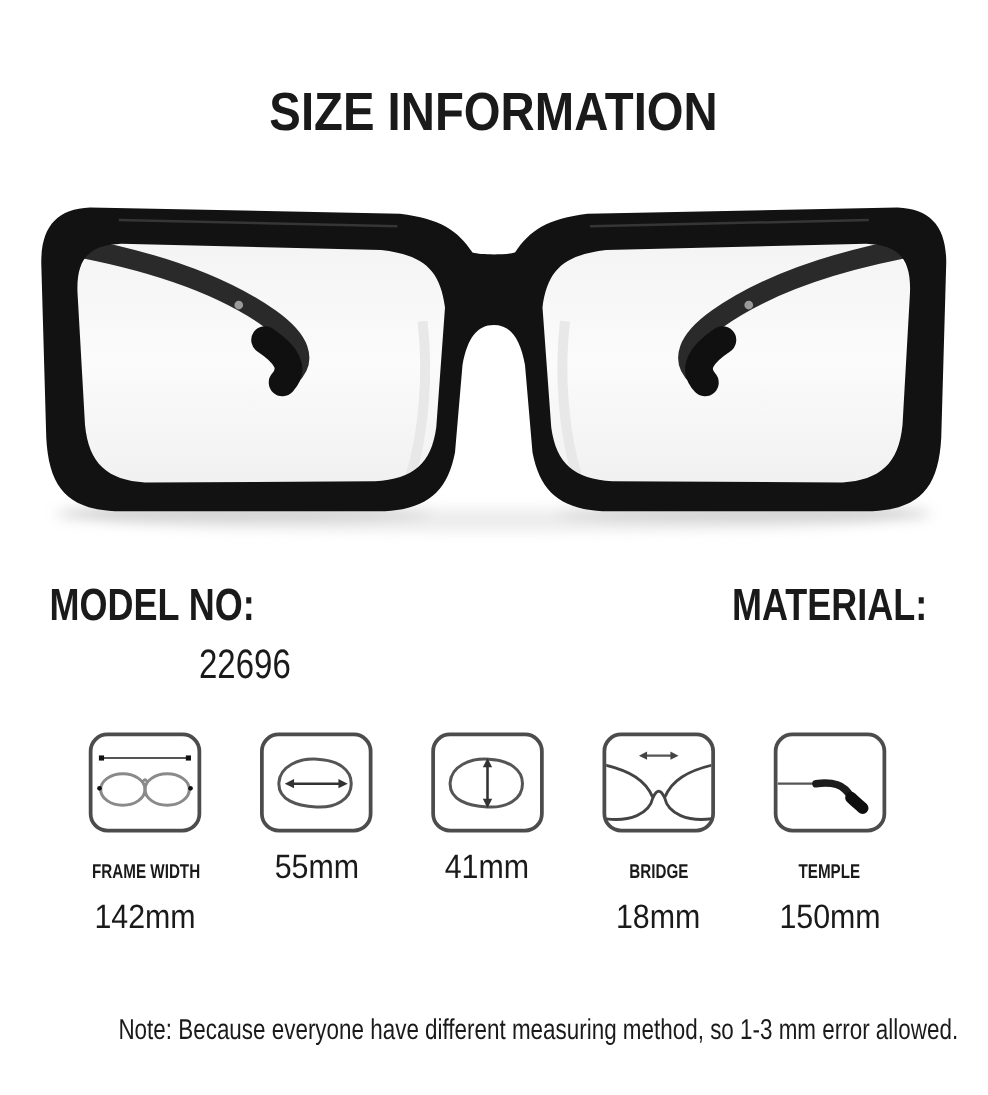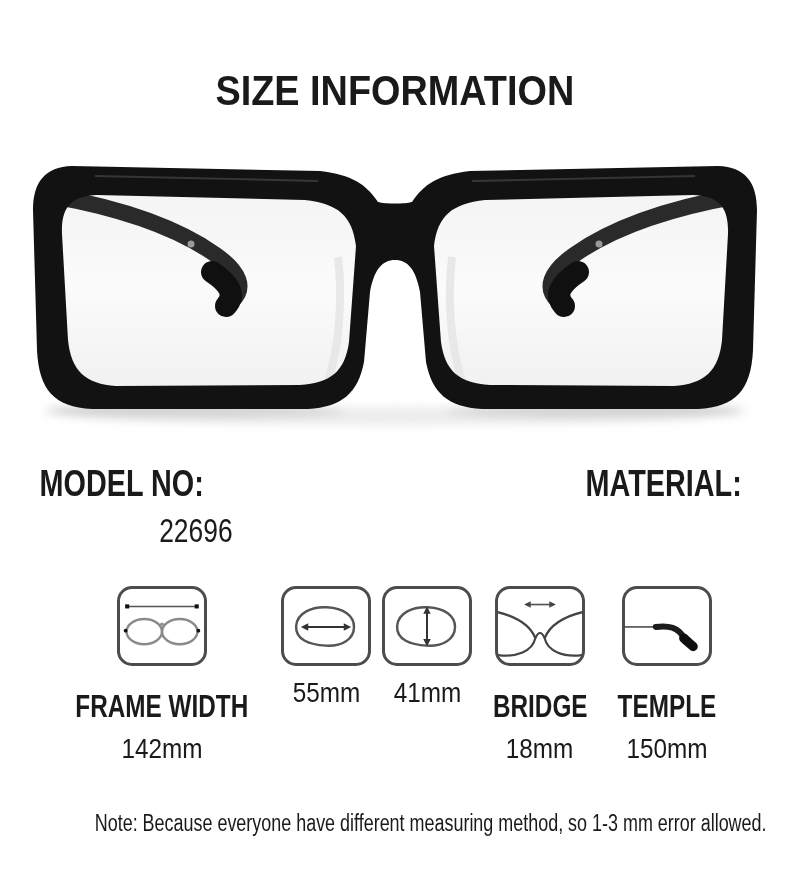--- a/index.html
+++ b/index.html
@@ -23,21 +23,21 @@
   .spec-col.c1{left:2px;}
   .spec-col.c2{left:280px;}
   .spec-col.c3{left:544px;}
   .spec-label{font-size:36px;font-weight:bold;line-height:1;}
   .spec-value{font-size:33px;font-weight:400;line-height:1;margin-top:12px;text-align:right;}
 
   .meas{top:586px;left:48px;width:684px;display:flex;}
   .meas-col{flex:1 1 0;display:flex;flex-direction:column;align-items:center;}
   .icon-box{width:90px;height:80px;border:3px solid #4c4c4c;border-radius:15px;
             background:#fff;display:flex;align-items:center;justify-content:center;box-sizing:border-box;}
-  .meas-label{margin-top:24px;font-size:32px;font-weight:600;line-height:1;}
+  .meas-label{margin-top:24px;font-size:16px;font-weight:600;line-height:1;}
   .meas-value{margin-top:14px;font-size:27px;font-weight:normal;line-height:1;}
 
   .note{top:810px;left:0;width:732px;font-size:23px;font-weight:500;}
 </style>
 </head>
 <body>
 
 <div class="abs title center">
   <span class="cond sx95">SIZE INFORMATION</span>
 </div>

